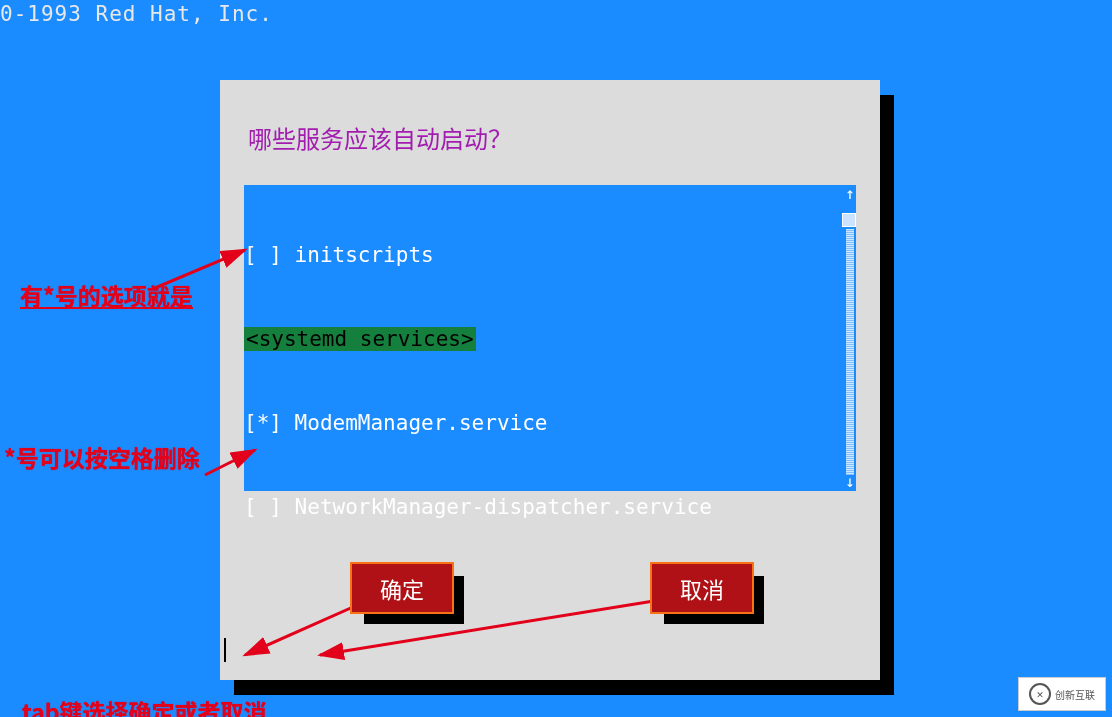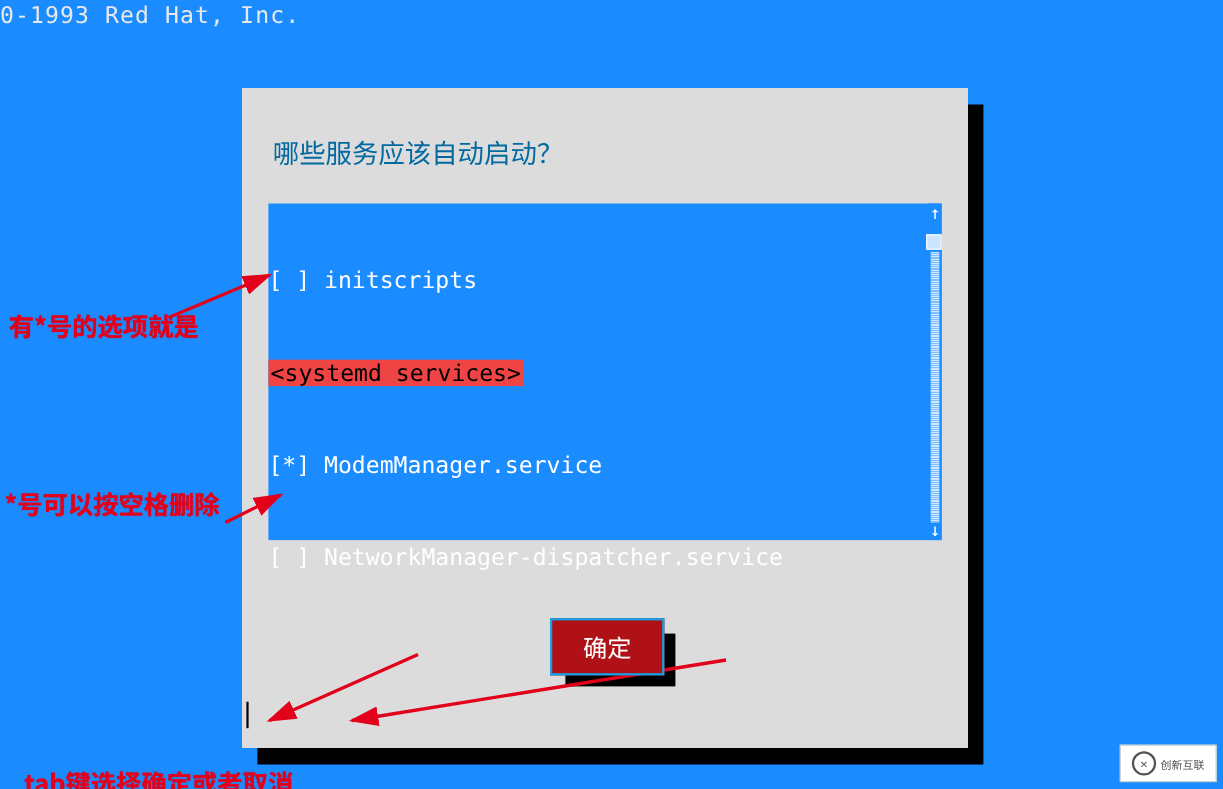--- a/index.html
+++ b/index.html
@@ -36,21 +36,21 @@
     top: 80px;
     width: 660px;
     height: 600px;
     background: #dcdcdc;
     padding: 18px 24px 18px 24px;
     box-sizing: border-box;
   }
   .dialog-title {
     font-family: "Noto Sans CJK SC", sans-serif;
     font-size: 24px;
-    color: #0369a1;
+    color: #a21caf;
     margin: 22px 0 30px 4px;
   }
 
   
   .listbox {
     position: relative;
     width: 612px;
     height: 306px;
     background: #1a8cff;
     color: #fff;
@@ -91,21 +91,21 @@
   .row .check { display:inline-block; }
   .row.header {
     display: inline-block;
   }
   .row.header .hdr {
     background: #b01116;
     color: #fff;
     padding: 0 2px;
   }
   .row.header2 .hdr {
-    background: #ef4444;
+    background: #15803d;
     color: #000;
     padding: 0 2px;
   }
   .network-check-box {
     display:inline-block;
     border: 2px solid #e2001a;
     padding: 0 0px;
     margin-left:-2px;
   }
 
@@ -131,21 +131,21 @@
     background:#000;
     z-index:0;
   }
   .btn {
     position: relative;
     z-index:1;
     width: 100px;
     height: 48px;
     background: #b01116;
     color: #fff;
-    border: 2px solid #0ea5e9;
+    border: 2px solid #f97316;
     display:flex;
     align-items:center;
     justify-content:center;
     font-family: "Noto Sans CJK SC", sans-serif;
     font-size: 22px;
   }
 
   .cursor-line {
     position:absolute;
     left:4px;
@@ -158,21 +158,21 @@
   
   .anno {
     position:absolute;
     color:#e2001a;
     font-family: "Noto Sans CJK SC","Microsoft YaHei",sans-serif;
     font-size: 23px;
     font-weight:600;
     line-height: 30px;
     text-shadow: 0 0 1px #e2001a;
   }
-  .anno1 { left:8px; top:280px; width:200px;}
+  .anno1 { left:20px; top:280px; width:200px;text-decoration:underline;}
   .anno2 { left:4px; top:442px;}
   .anno3 { left:22px; top:660px;margin-top:36px;}
 
   svg.arrow { position:absolute; overflow:visible; }
   .logo {
     position:absolute;
     right:6px;
     bottom:6px;
     width:86px;
     height:32px;
@@ -217,20 +217,23 @@
       <div class="scroll-odd"></div>
       <div class="scroll-track"></div>
       <div class="scroll-arrow bot">↓</div>
     </div>
   </div>
 
   <div class="btn-row">
     <div class="btn-shadow">
       <div class="btn">确定</div>
     </div>
+    <div class="btn-shadow">
+      <div class="btn">取消</div>
+    </div>
   </div>
 
   <div class="cursor-line"></div>
 </div>
 
 <div class="anno anno1">
   <span>有*号的选项就是</span><br>
 </div>
 <div class="anno anno2">*号可以按空格删除</div>
 <div class="anno anno3">tab键选择确定或者取消</div>

